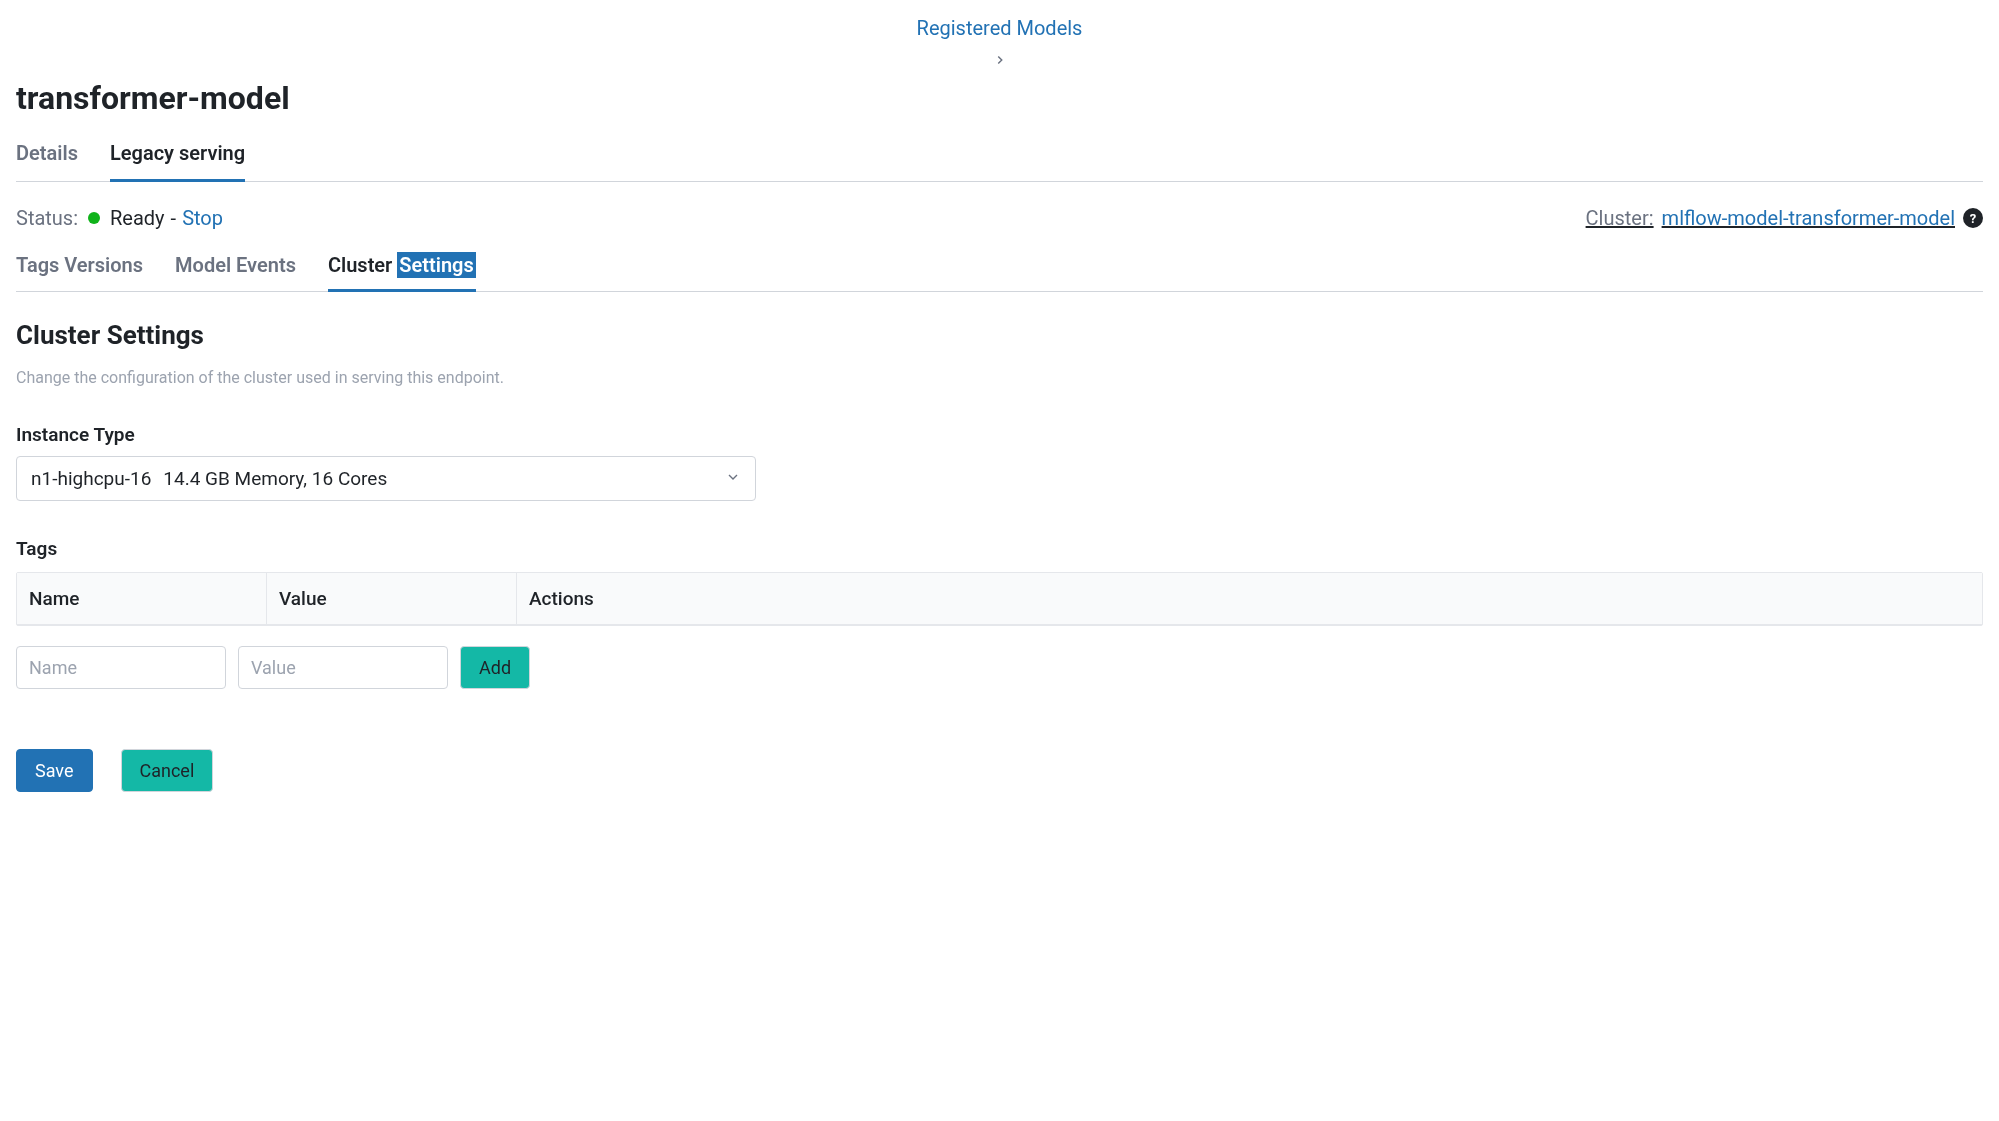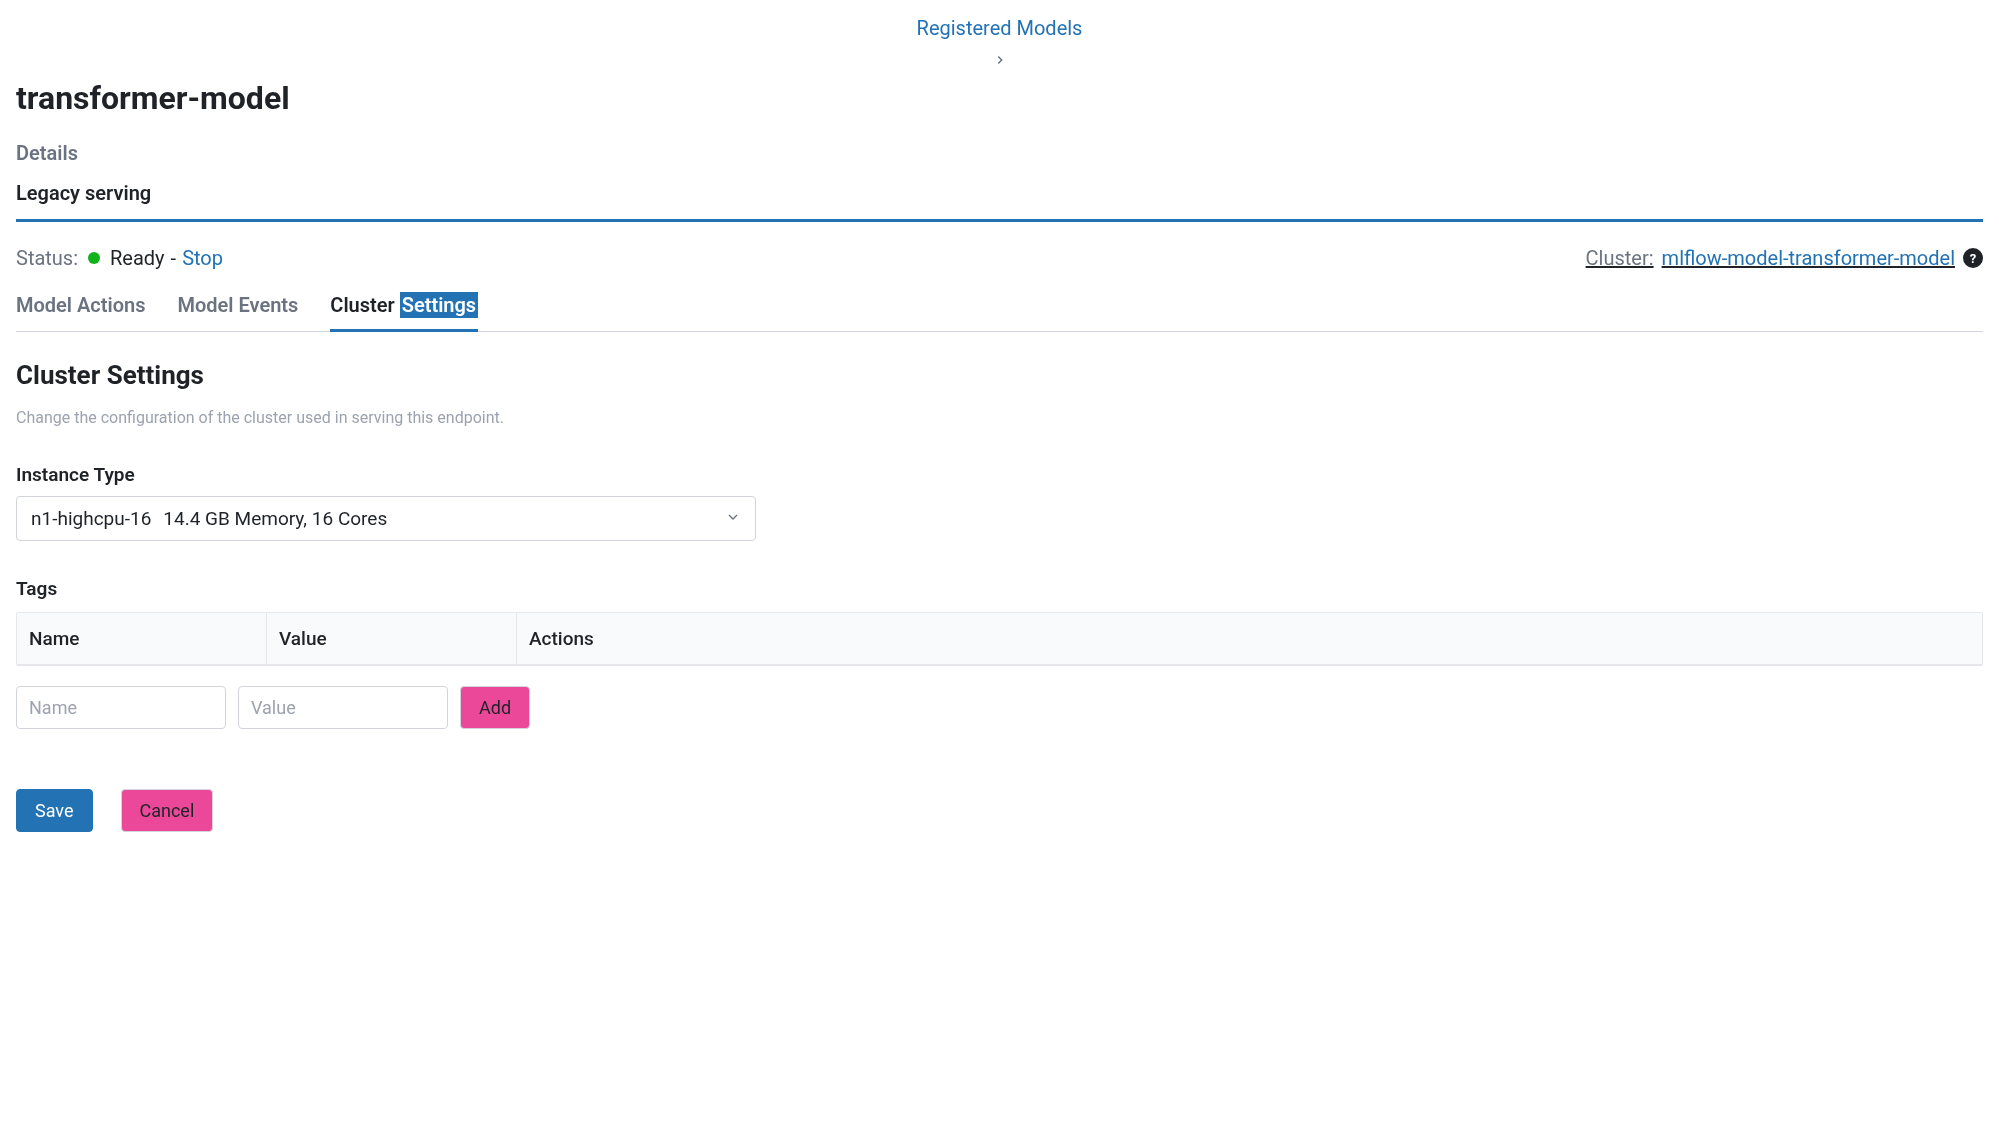--- a/index.html
+++ b/index.html
@@ -31,23 +31,23 @@
       font-size: 18px;
     }
     .page-title {
       font-size: 32px;
       font-weight: 700;
       color: #1f2328;
       margin-bottom: 24px;
     }
     .tabs-top {
       display: flex;
+      gap: 32px;
       border-bottom: 1px solid #d1d5db;
       margin-bottom: 24px;
-      flex-direction: column;
     }
     .tab-top {
       padding-bottom: 14px;
       font-size: 20px;
       font-weight: 600;
       color: #6b7280;
       cursor: pointer;
       border-bottom: 3px solid transparent;
       margin-bottom: -1px;
     }
@@ -224,21 +224,21 @@
       color: #9ca3af;
     }
     .btn {
       padding: 10px 18px;
       border-radius: 4px;
       font-size: 18px;
       cursor: pointer;
       font-family: inherit;
     }
     .btn-default {
-      background: #ec4899;
+      background: #14b8a6;
       border: 1px solid #d1d5db;
       color: #1f2328;
     }
     .btn-primary {
       background: #2272B4;
       border: 1px solid #2272B4;
       color: #fff;
     }
     .action-buttons {
       display: flex;
@@ -273,21 +273,21 @@
     <span class="status-stop">Stop</span>
   </div>
   <div class="cluster-right">
     <span class="cluster-label">Cluster:</span>
     <span class="cluster-link">mlflow-model-transformer-model</span>
     <span class="help-icon">?</span>
   </div>
 </div>
 
 <div class="tabs-sub">
-  <div class="tab-sub">Model Actions</div>
+  <div class="tab-sub">Tags Versions</div>
   <div class="tab-sub">Model Events</div>
   <div class="tab-sub active"><span>Cluster </span><span class="highlight">Settings</span></div>
 </div>
 
 <h2 class="section-title">Cluster Settings</h2>
 <p class="section-description">Change the configuration of the cluster used in serving this endpoint.</p>
 
 <div class="field-label">Instance Type</div>
 <div class="select-box">
   <div class="select-content">

